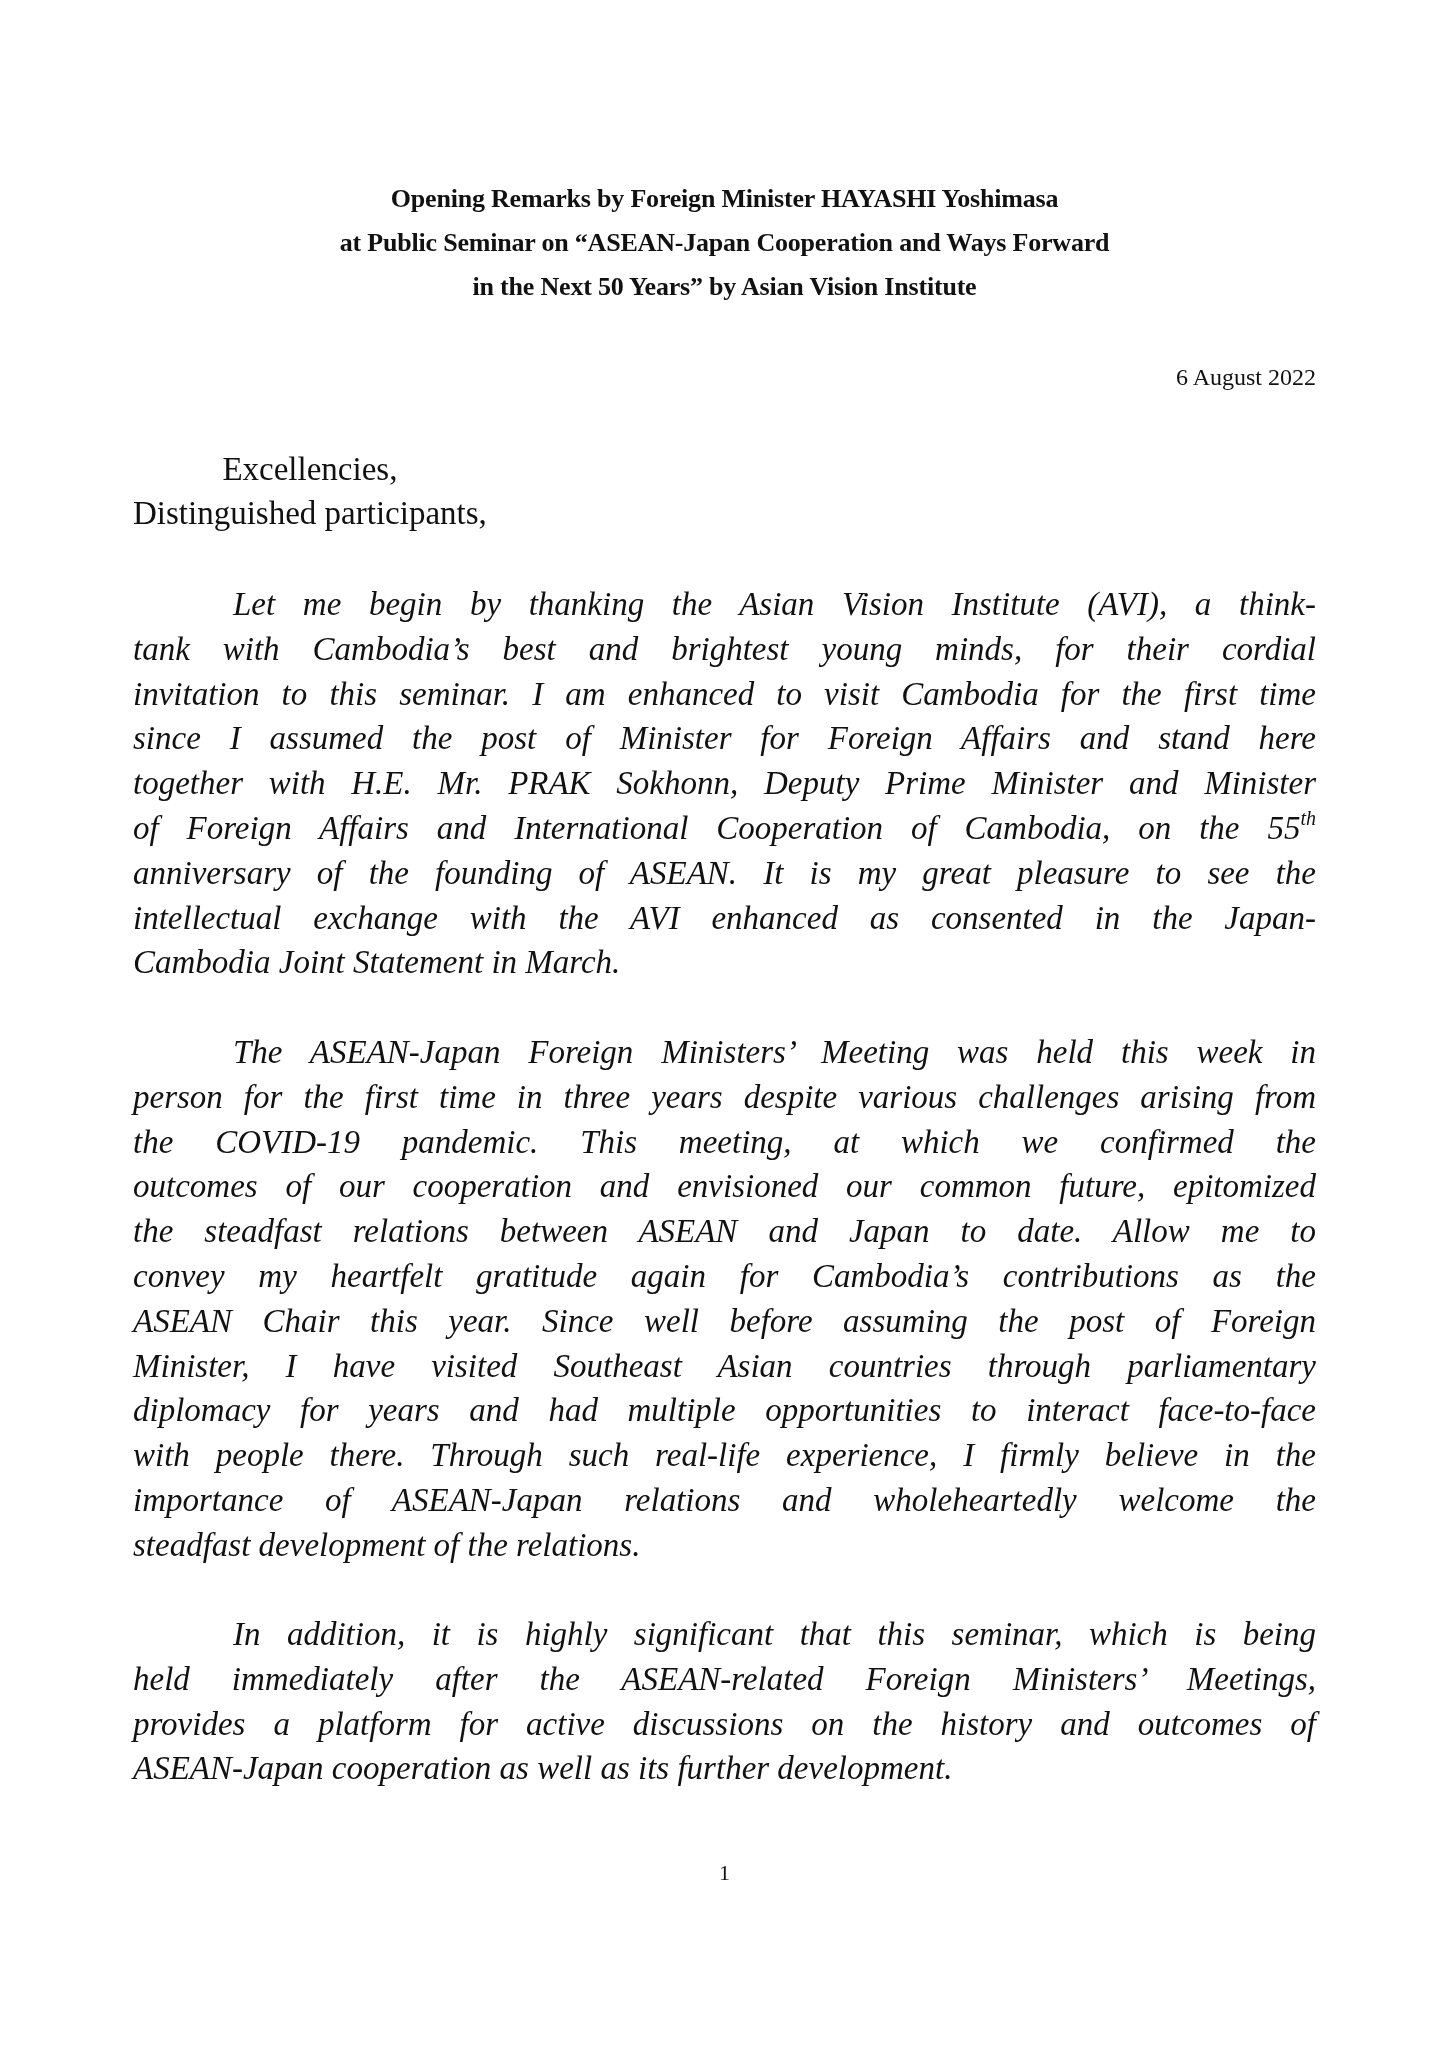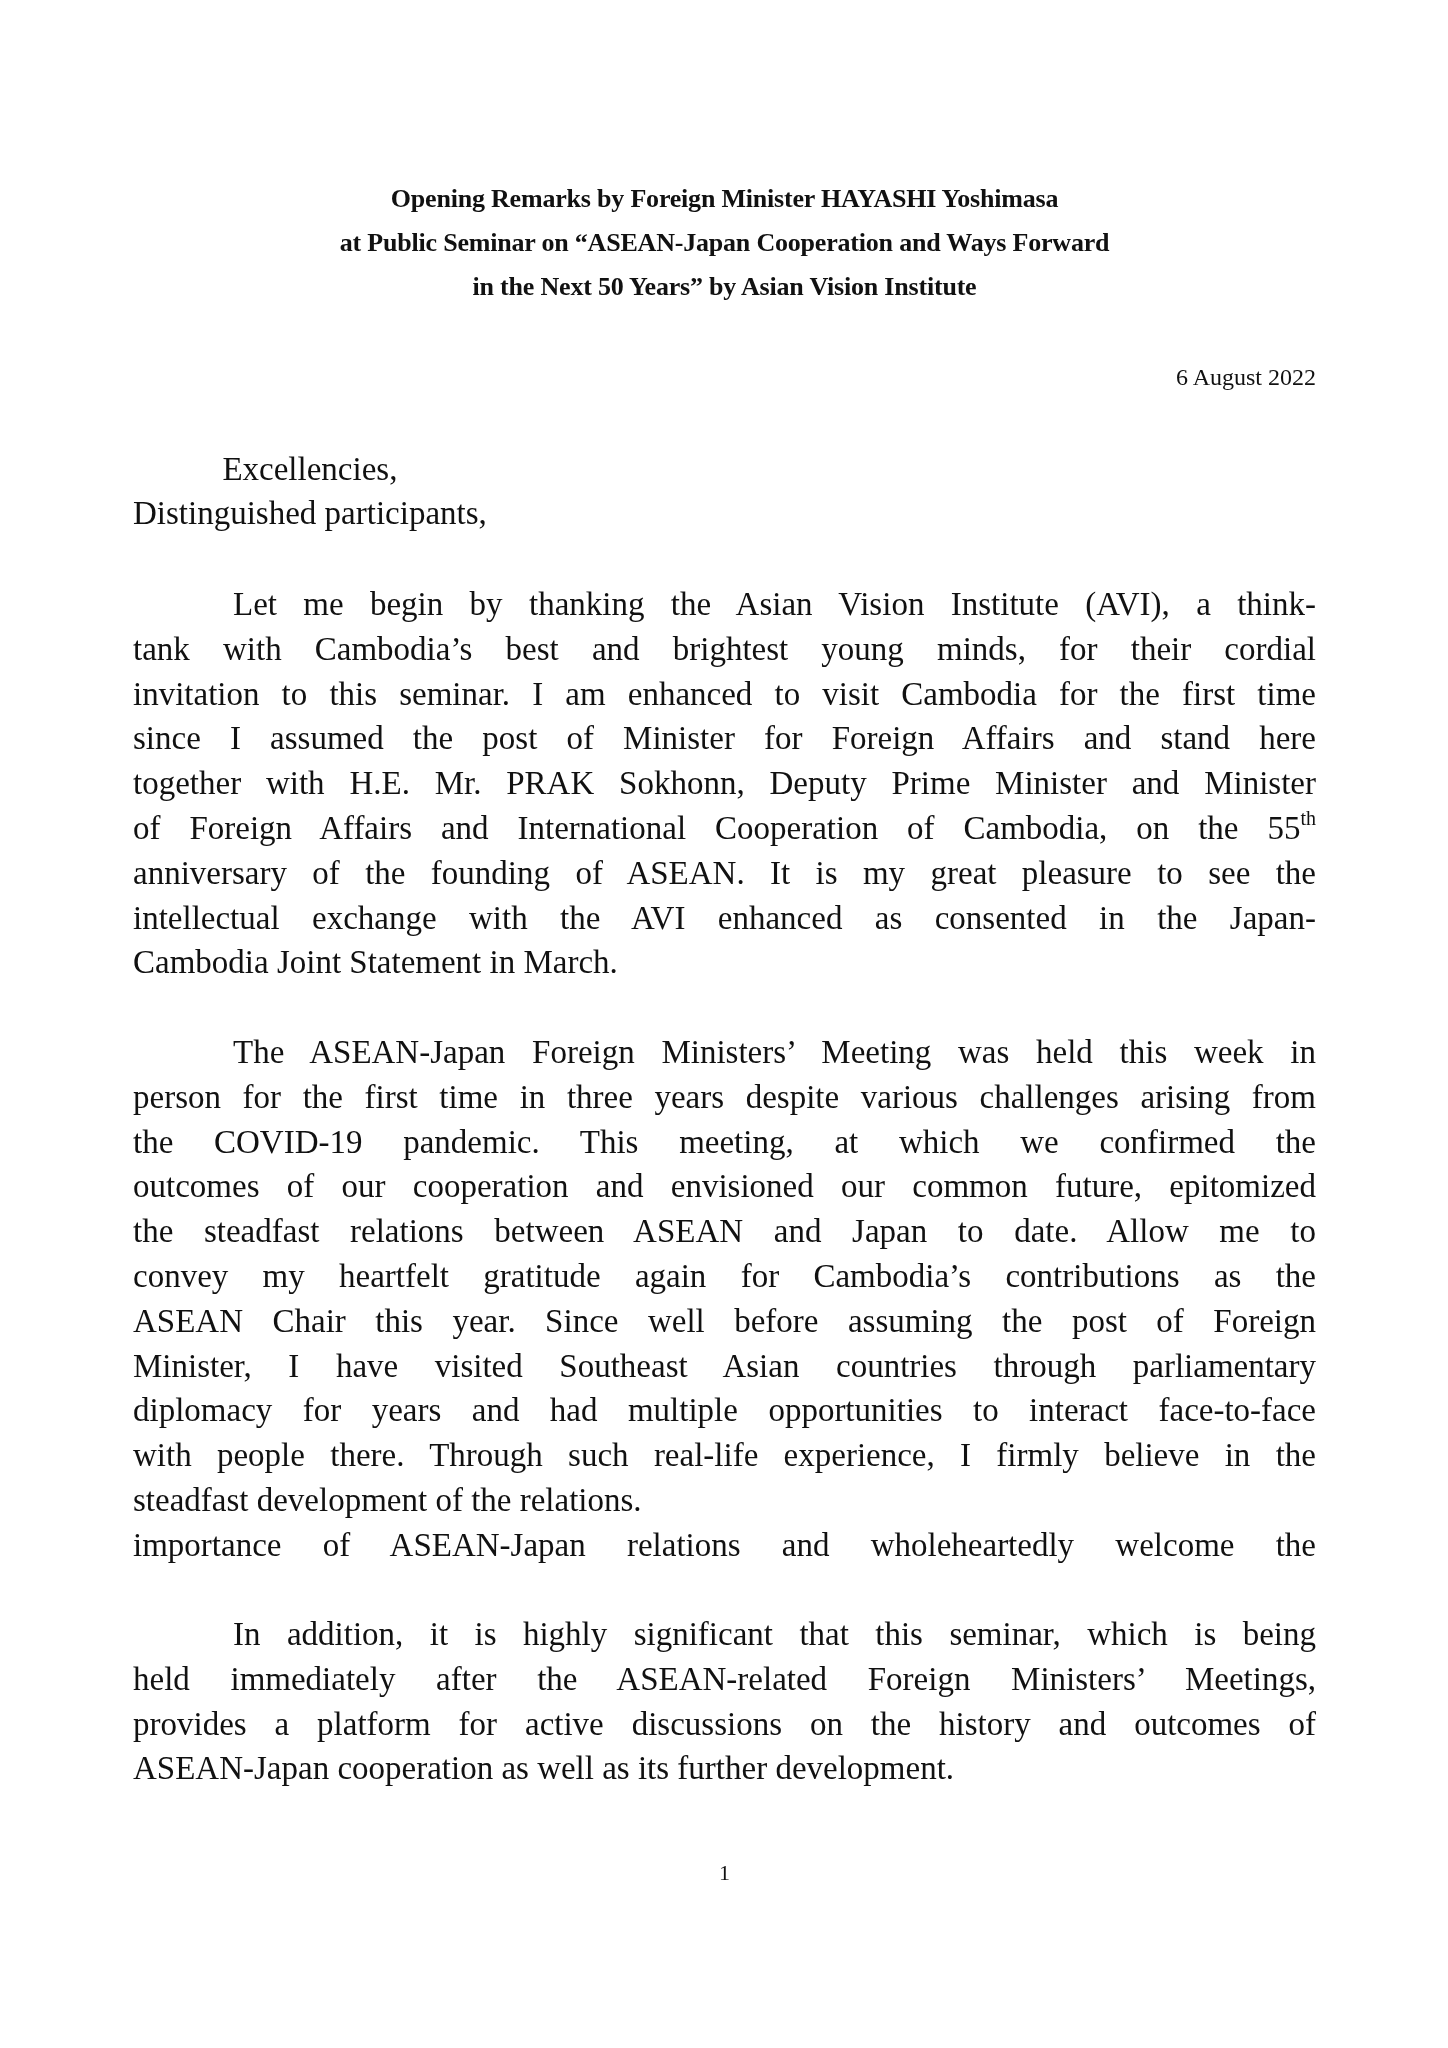--- a/index.html
+++ b/index.html
@@ -55,20 +55,21 @@
       width: 1183px;
       font-size: 33px;
       line-height: 44.8px;
     }
     .line {
       display: block;
       text-align: justify;
       text-align-last: justify;
       white-space: nowrap;
       height: 44.8px;
+      font-style: italic;
     }
     .line.last {
       text-align-last: left;
     }
     .line.indent {
       padding-left: 100px;
     }
     .line sup {
       font-size: 20px;
       line-height: 0;
@@ -121,22 +122,22 @@
     <span class="line indent">The ASEAN-Japan Foreign Ministers’ Meeting was held this week in</span>
     <span class="line">person for the first time in three years despite various challenges arising from</span>
     <span class="line">the COVID-19 pandemic. This meeting, at which we confirmed the</span>
     <span class="line">outcomes of our cooperation and envisioned our common future, epitomized</span>
     <span class="line">the steadfast relations between ASEAN and Japan to date. Allow me to</span>
     <span class="line">convey my heartfelt gratitude again for Cambodia’s contributions as the</span>
     <span class="line">ASEAN Chair this year. Since well before assuming the post of Foreign</span>
     <span class="line">Minister, I have visited Southeast Asian countries through parliamentary</span>
     <span class="line">diplomacy for years and had multiple opportunities to interact face-to-face</span>
     <span class="line">with people there. Through such real-life experience, I firmly believe in the</span>
+    <span class="line">importance of ASEAN-Japan relations and wholeheartedly welcome the</span>
     <span class="line last">steadfast development of the relations.</span>
-    <span class="line">importance of ASEAN-Japan relations and wholeheartedly welcome the</span>
   </div>
 
   <div class="para" id="p3">
     <span class="line indent">In addition, it is highly significant that this seminar, which is being</span>
     <span class="line">held immediately after the ASEAN-related Foreign Ministers’ Meetings,</span>
     <span class="line">provides a platform for active discussions on the history and outcomes of</span>
     <span class="line last">ASEAN-Japan cooperation as well as its further development.</span>
   </div>
 
   <div class="page-number">1</div>

